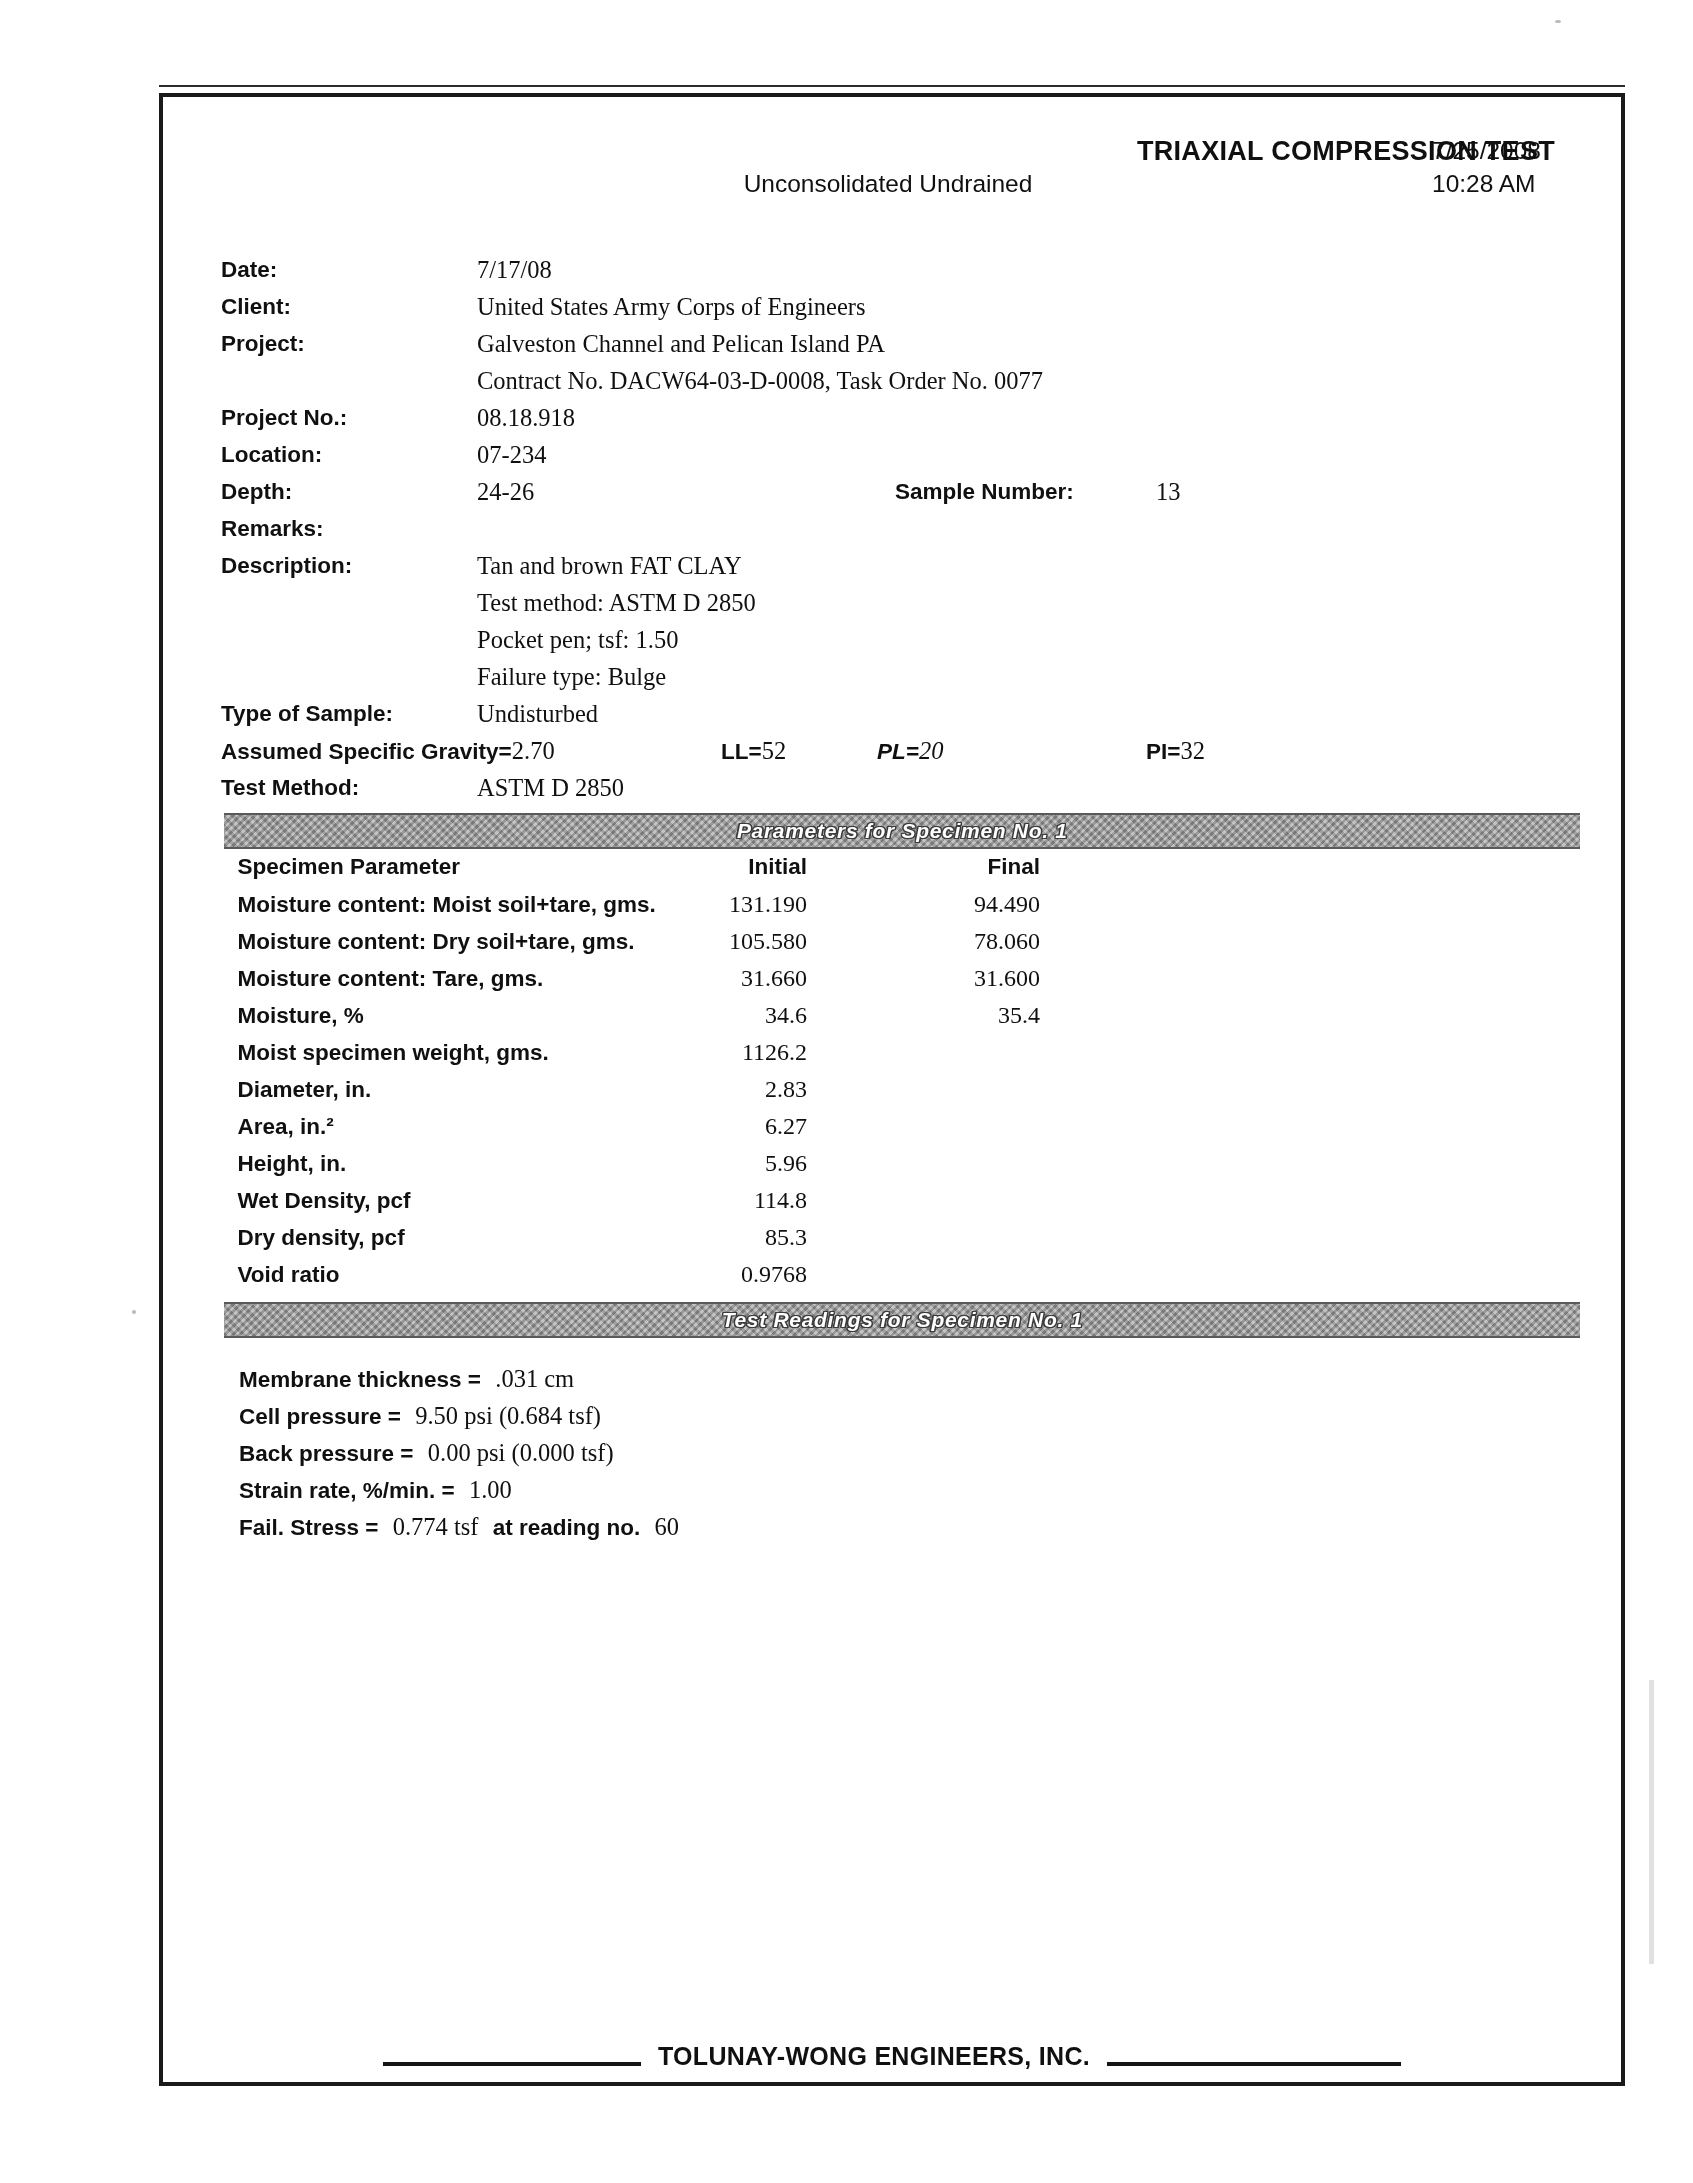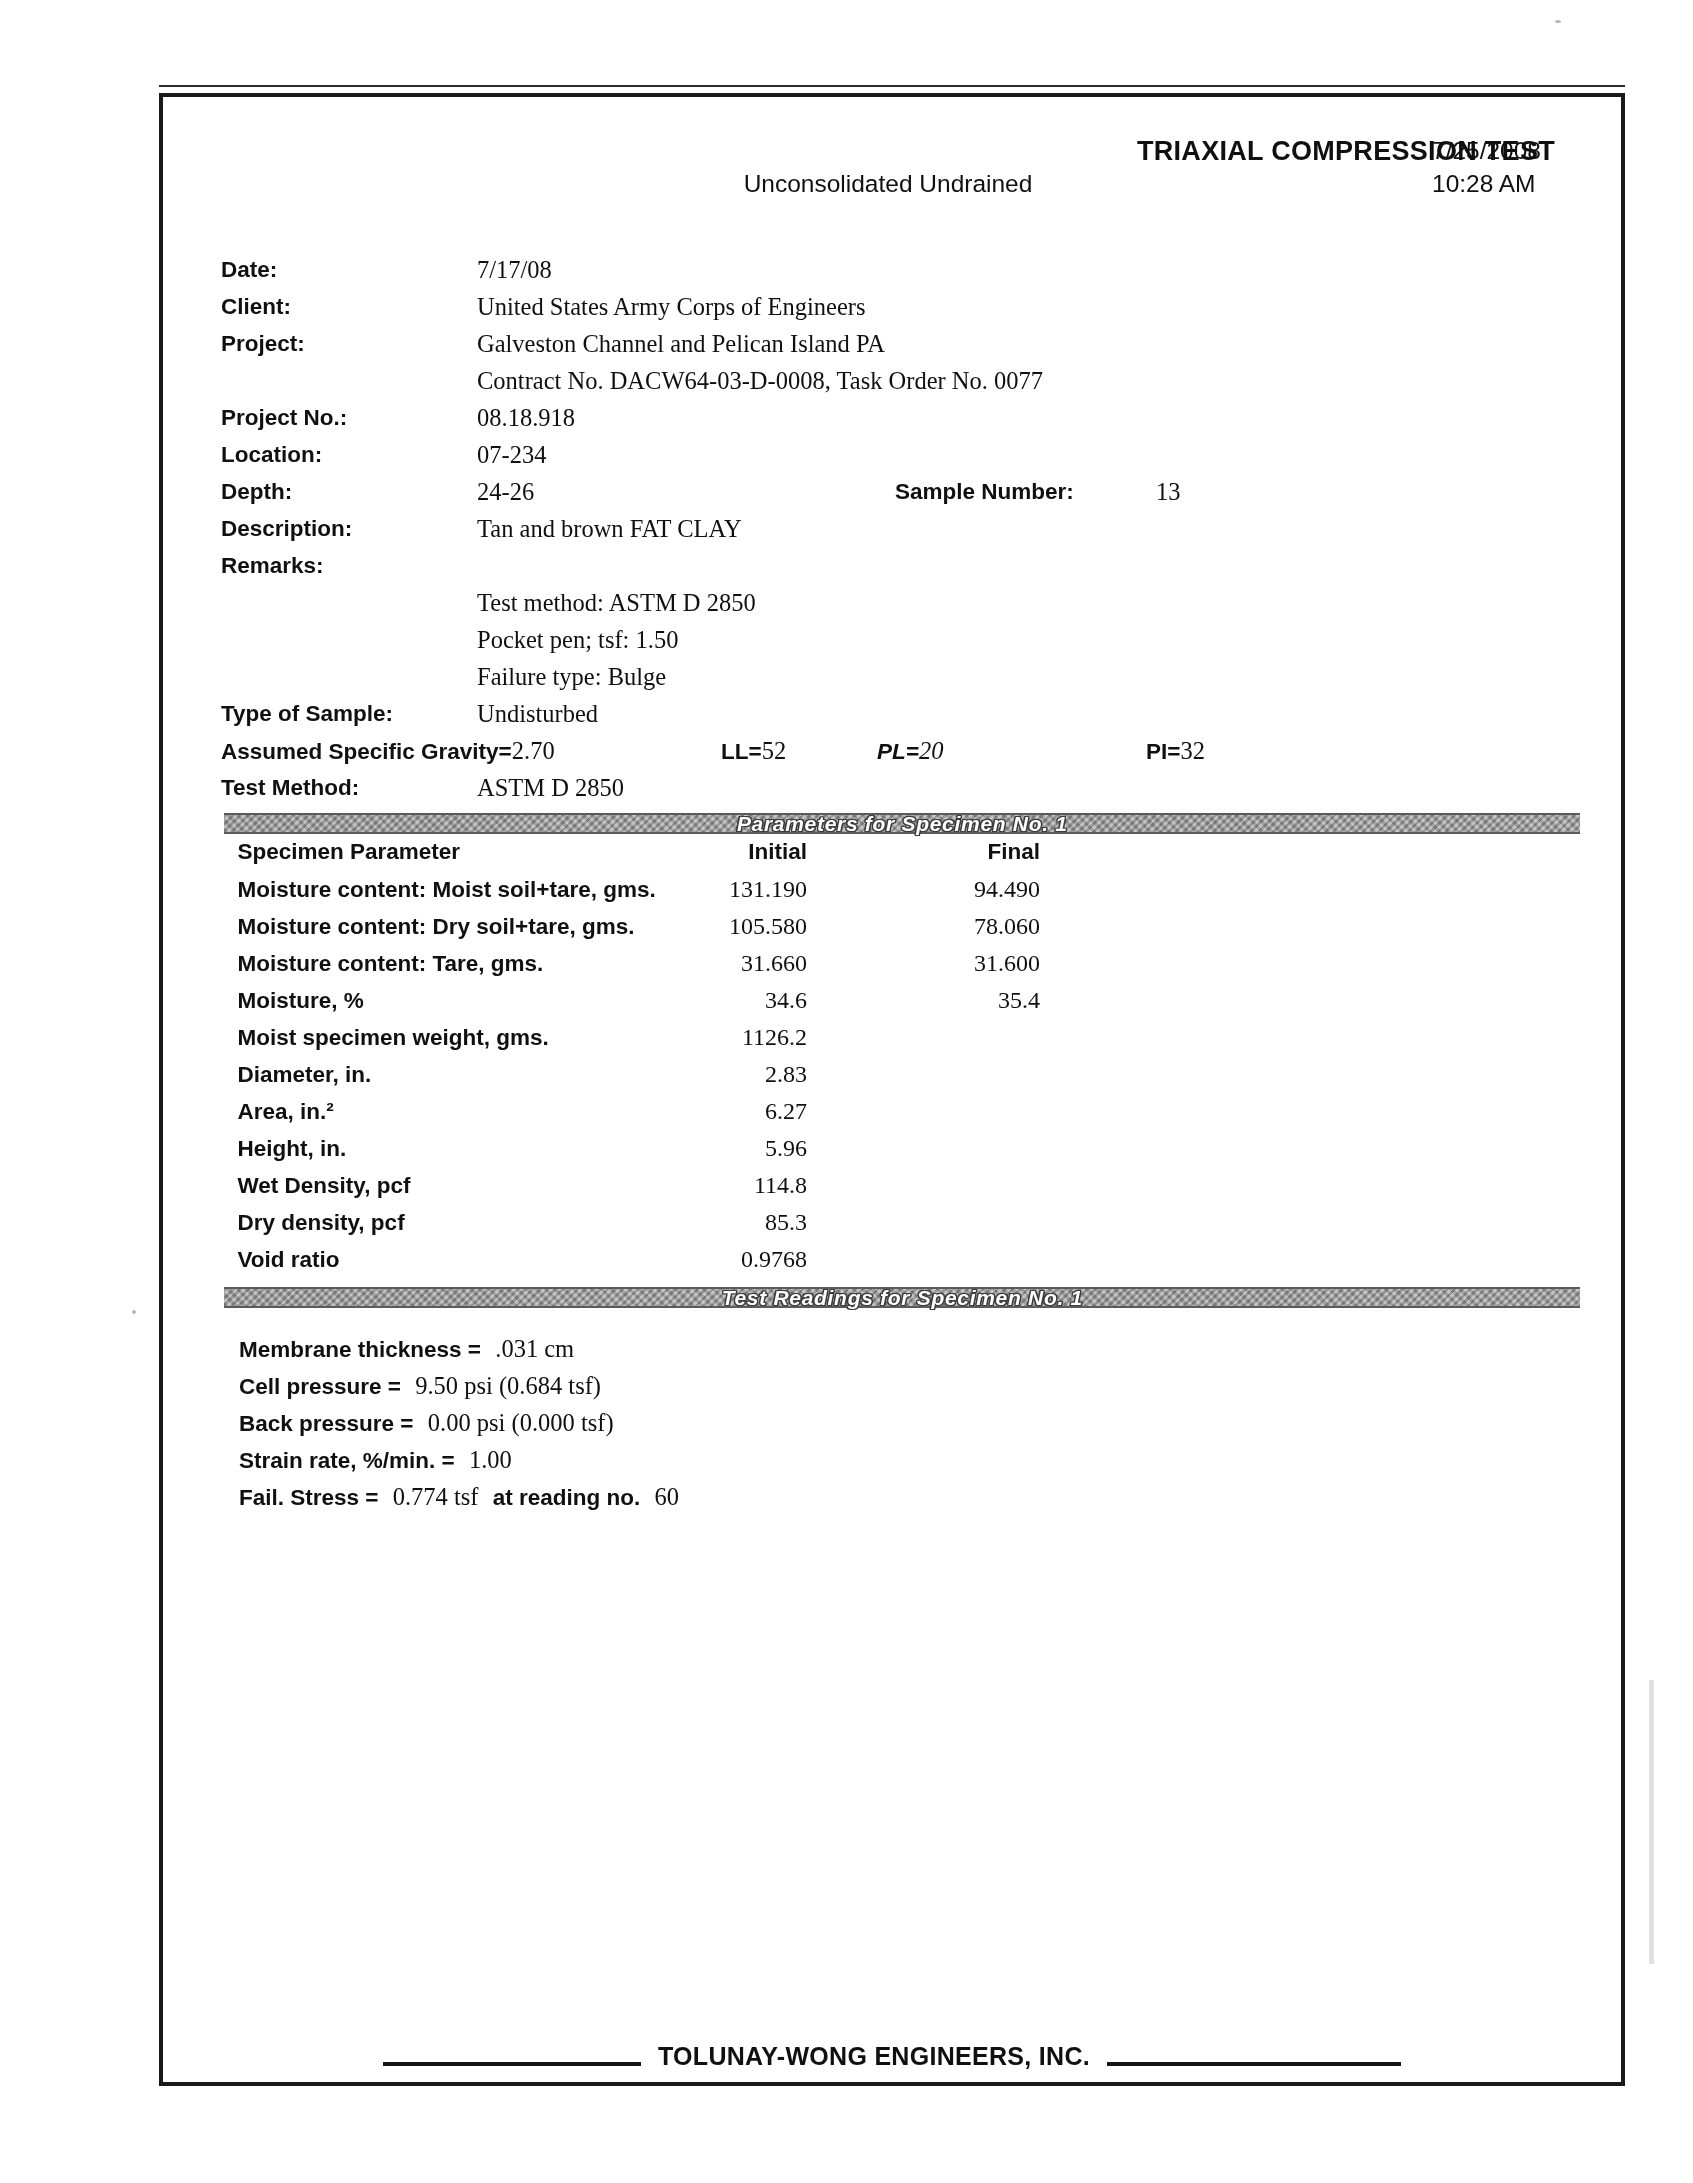--- a/index.html
+++ b/index.html
@@ -30,21 +30,21 @@
   .pos-sn  { left:674px; }
   .pos-snv { left:935px; }
   .pair { position:absolute; top:0; left:0; white-space:nowrap; }
   .pos-ll { left:500px; }
   .pos-pl { left:656px;font-style:italic; }
   .pos-pi { left:925px; }
   .blabel { font-weight:700; font-size:22.5px; }
   .sval { font-family:"Liberation Serif",serif; font-size:24.5px; font-weight:400; }
 
   .section-bar {
-    margin:4px 0 0 3.3px; width:1356px; height:21px;
+    margin:4px 0 0 3.3px; width:1356px; height:36px;
     position:relative; display:flex; align-items:center; justify-content:center;
     border-top:2px solid #5a5a5a; border-bottom:2px solid #5a5a5a;
     background:
       repeating-linear-gradient(135deg, rgba(70,70,70,.30) 0 2.6px, rgba(215,215,215,.25) 2.6px 5.3px),
       repeating-linear-gradient(45deg, #8f8f8f 0 3.3px, #bdbdbd 3.3px 6.6px);
   }
   .bar-title {
     color:#fff; font-weight:700; font-style:italic; font-size:21px; letter-spacing:0.7px;
     text-shadow:-1.3px -1.3px 0 #3c3c3c, 1.3px -1.3px 0 #3c3c3c, -1.3px 1.3px 0 #3c3c3c, 1.3px 1.3px 0 #3c3c3c,
                  0 -1.3px 0 #3c3c3c, 0 1.3px 0 #3c3c3c, -1.3px 0 0 #3c3c3c, 1.3px 0 0 #3c3c3c;
@@ -112,26 +112,26 @@
           <span class="ilabel">Location:</span>
           <span class="ivalue">07-234</span>
         </div>
         <div class="irow">
           <span class="ilabel">Depth:</span>
           <span class="ivalue">24-26</span>
           <span class="ilabel pos-sn">Sample Number:</span>
           <span class="ivalue pos-snv">13</span>
         </div>
         <div class="irow">
+          <span class="ilabel">Remarks:</span>
+          <span class="ivalue"></span>
+        </div>
+        <div class="irow">
           <span class="ilabel">Description:</span>
           <span class="ivalue">Tan and brown FAT CLAY</span>
-        </div>
-        <div class="irow">
-          <span class="ilabel">Remarks:</span>
-          <span class="ivalue"></span>
         </div>
         <div class="irow">
           <span class="ilabel"></span>
           <span class="ivalue">Test method: ASTM D 2850</span>
         </div>
         <div class="irow">
           <span class="ilabel"></span>
           <span class="ivalue">Pocket pen; tsf: 1.50</span>
         </div>
         <div class="irow">

